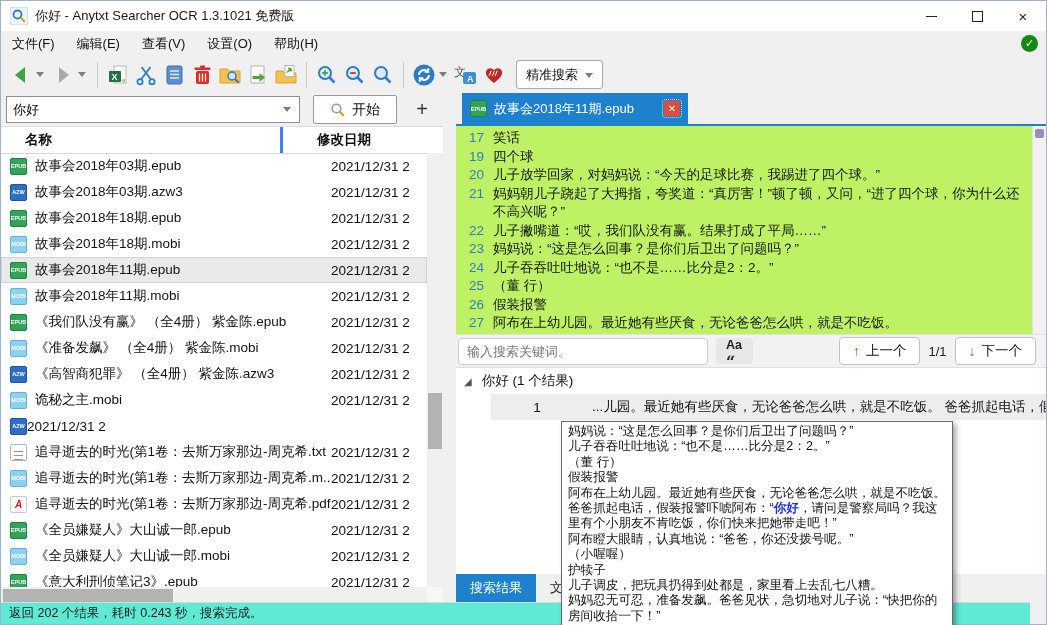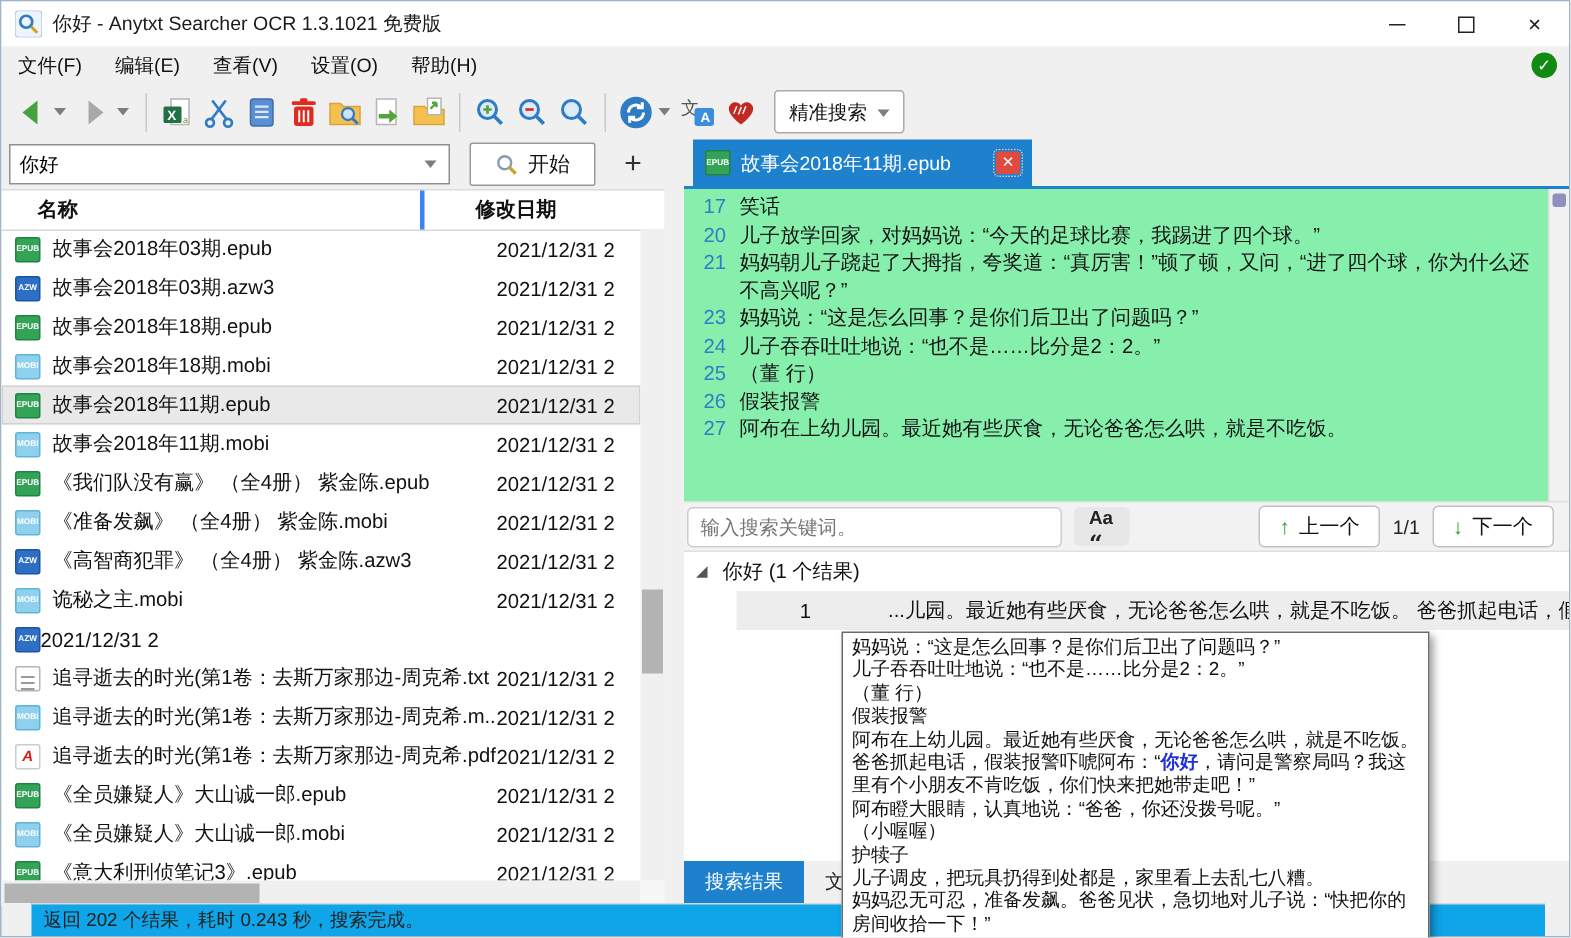--- a/index.html
+++ b/index.html
@@ -61,21 +61,21 @@
   .fname{margin-left:8px;width:296px;white-space:nowrap;overflow:hidden;flex-shrink:0;}
   .fdate{white-space:nowrap;overflow:hidden;width:96px;}
   .vscroll{position:absolute;top:26px;right:0;width:16px;bottom:17px;background:#f0f0f0;}
   .vscroll .thumb{position:absolute;left:1px;right:1px;top:240px;height:56px;background:#b3b3b3;}
   .hscroll{position:absolute;left:0;right:16px;bottom:0;height:17px;background:#f0f0f0;}
   .hscroll .thumb{position:absolute;left:2px;top:2px;height:13px;width:170px;background:#b3b3b3;}
   .corner{position:absolute;right:0;bottom:0;width:16px;height:17px;background:#f7f7f7;}
   .splitter{position:absolute;top:125px;left:442px;width:13px;height:478px;background:#f0f0f0;}
 
   
-  .rightpanel{position:absolute;top:125px;left:455px;right:0;bottom:22px;background:#86efac;display:flex;flex-direction:column;}
+  .rightpanel{position:absolute;top:125px;left:455px;right:0;bottom:22px;background:#bef264;display:flex;flex-direction:column;}
   .content{height:208px;position:relative;padding:3px 16px 0 6px;box-sizing:border-box;overflow:hidden;font-size:13.5px;line-height:18.5px;color:#151515;}
   .eline{display:flex;}
   .lno{width:22px;text-align:right;color:#2f7fc6;margin-right:9px;flex-shrink:0;}
   .ltxt{flex:1;}
   .vscroll2{position:absolute;top:0;right:0;width:14px;height:208px;background:#f1f1f1;border-left:1px solid #e0e0e0;box-sizing:border-box;}
   .vscroll2 .thumb{position:absolute;top:3px;left:2px;right:2px;height:9px;background:#8f8fc0;border-radius:2px;}
 
   
   .findbar{height:34px;background:#f2f2f2;border-top:1px solid #e0e0e0;border-bottom:1px solid #e0e0e0;display:flex;align-items:center;padding:0 10px 0 2px;box-sizing:border-box;gap:8px;}
   .findinput{flex:0 0 232px;height:25px;border:1px solid #ccc;border-radius:4px;font-size:13px;padding:0 8px;outline:none;font-family:inherit;color:#333;}
@@ -95,21 +95,21 @@
   .ridx{width:26px;text-align:center;margin-left:33px;flex-shrink:0;}
   .rtext{margin-left:42px;white-space:nowrap;overflow:hidden;}
 
   
   .bottomtabs{height:28px;background:#f0f0f0;display:flex;align-items:stretch;}
   .btab{display:flex;align-items:center;justify-content:center;font-size:13px;padding:0 14px;}
   .btab.active{background:#1e81ce;color:#fff;min-width:50px;}
   .btab.plain{color:#222;}
 
   
-  .statusbar{position:absolute;left:0;right:16px;bottom:0;height:22px;background:#0ea5e9;border-top:1px solid #d9d9d9;box-sizing:border-box;display:flex;align-items:center;padding-left:8px;font-size:12.5px;color:#222;margin-left:20px;}
+  .statusbar{position:absolute;left:0;right:16px;bottom:0;height:22px;background:#5eead4;border-top:1px solid #d9d9d9;box-sizing:border-box;display:flex;align-items:center;padding-left:8px;font-size:12.5px;color:#222;}
 
   
   .tooltip{position:absolute;left:560px;top:420px;width:392px;background:#fff;border:1px solid #6a6a6a;box-shadow:3px 3px 5px rgba(0,0,0,.35);padding:2px 6px 4px 6px;font-size:12.6px;line-height:15.4px;color:#111;z-index:20;box-sizing:border-box;}
   .hl{color:#2230d6;font-weight:bold;}
 </style>
 </head>
 <body>
 
 <div class="window">
 
@@ -389,26 +389,34 @@
   </div>
   <div class="splitter"></div>
 
   <div class="rightpanel">
     <div class="content">
       <div class="eline">
           <span class="lno">17</span>
           <span class="ltxt">笑话</span>
         </div>
       <div class="eline">
+          <span class="lno">19</span>
+          <span class="ltxt">四个球</span>
+        </div>
+      <div class="eline">
           <span class="lno">20</span>
           <span class="ltxt">儿子放学回家，对妈妈说：“今天的足球比赛，我踢进了四个球。”</span>
         </div>
       <div class="eline">
           <span class="lno">21</span>
           <span class="ltxt">妈妈朝儿子跷起了大拇指，夸奖道：“真厉害！”顿了顿，又问，“进了四个球，你为什么还不高兴呢？”</span>
+        </div>
+      <div class="eline">
+          <span class="lno">22</span>
+          <span class="ltxt">儿子撇嘴道：“哎，我们队没有赢。结果打成了平局……”</span>
         </div>
       <div class="eline">
           <span class="lno">23</span>
           <span class="ltxt">妈妈说：“这是怎么回事？是你们后卫出了问题吗？”</span>
         </div>
       <div class="eline">
           <span class="lno">24</span>
           <span class="ltxt">儿子吞吞吐吐地说：“也不是……比分是2：2。”</span>
         </div>
       <div class="eline">

